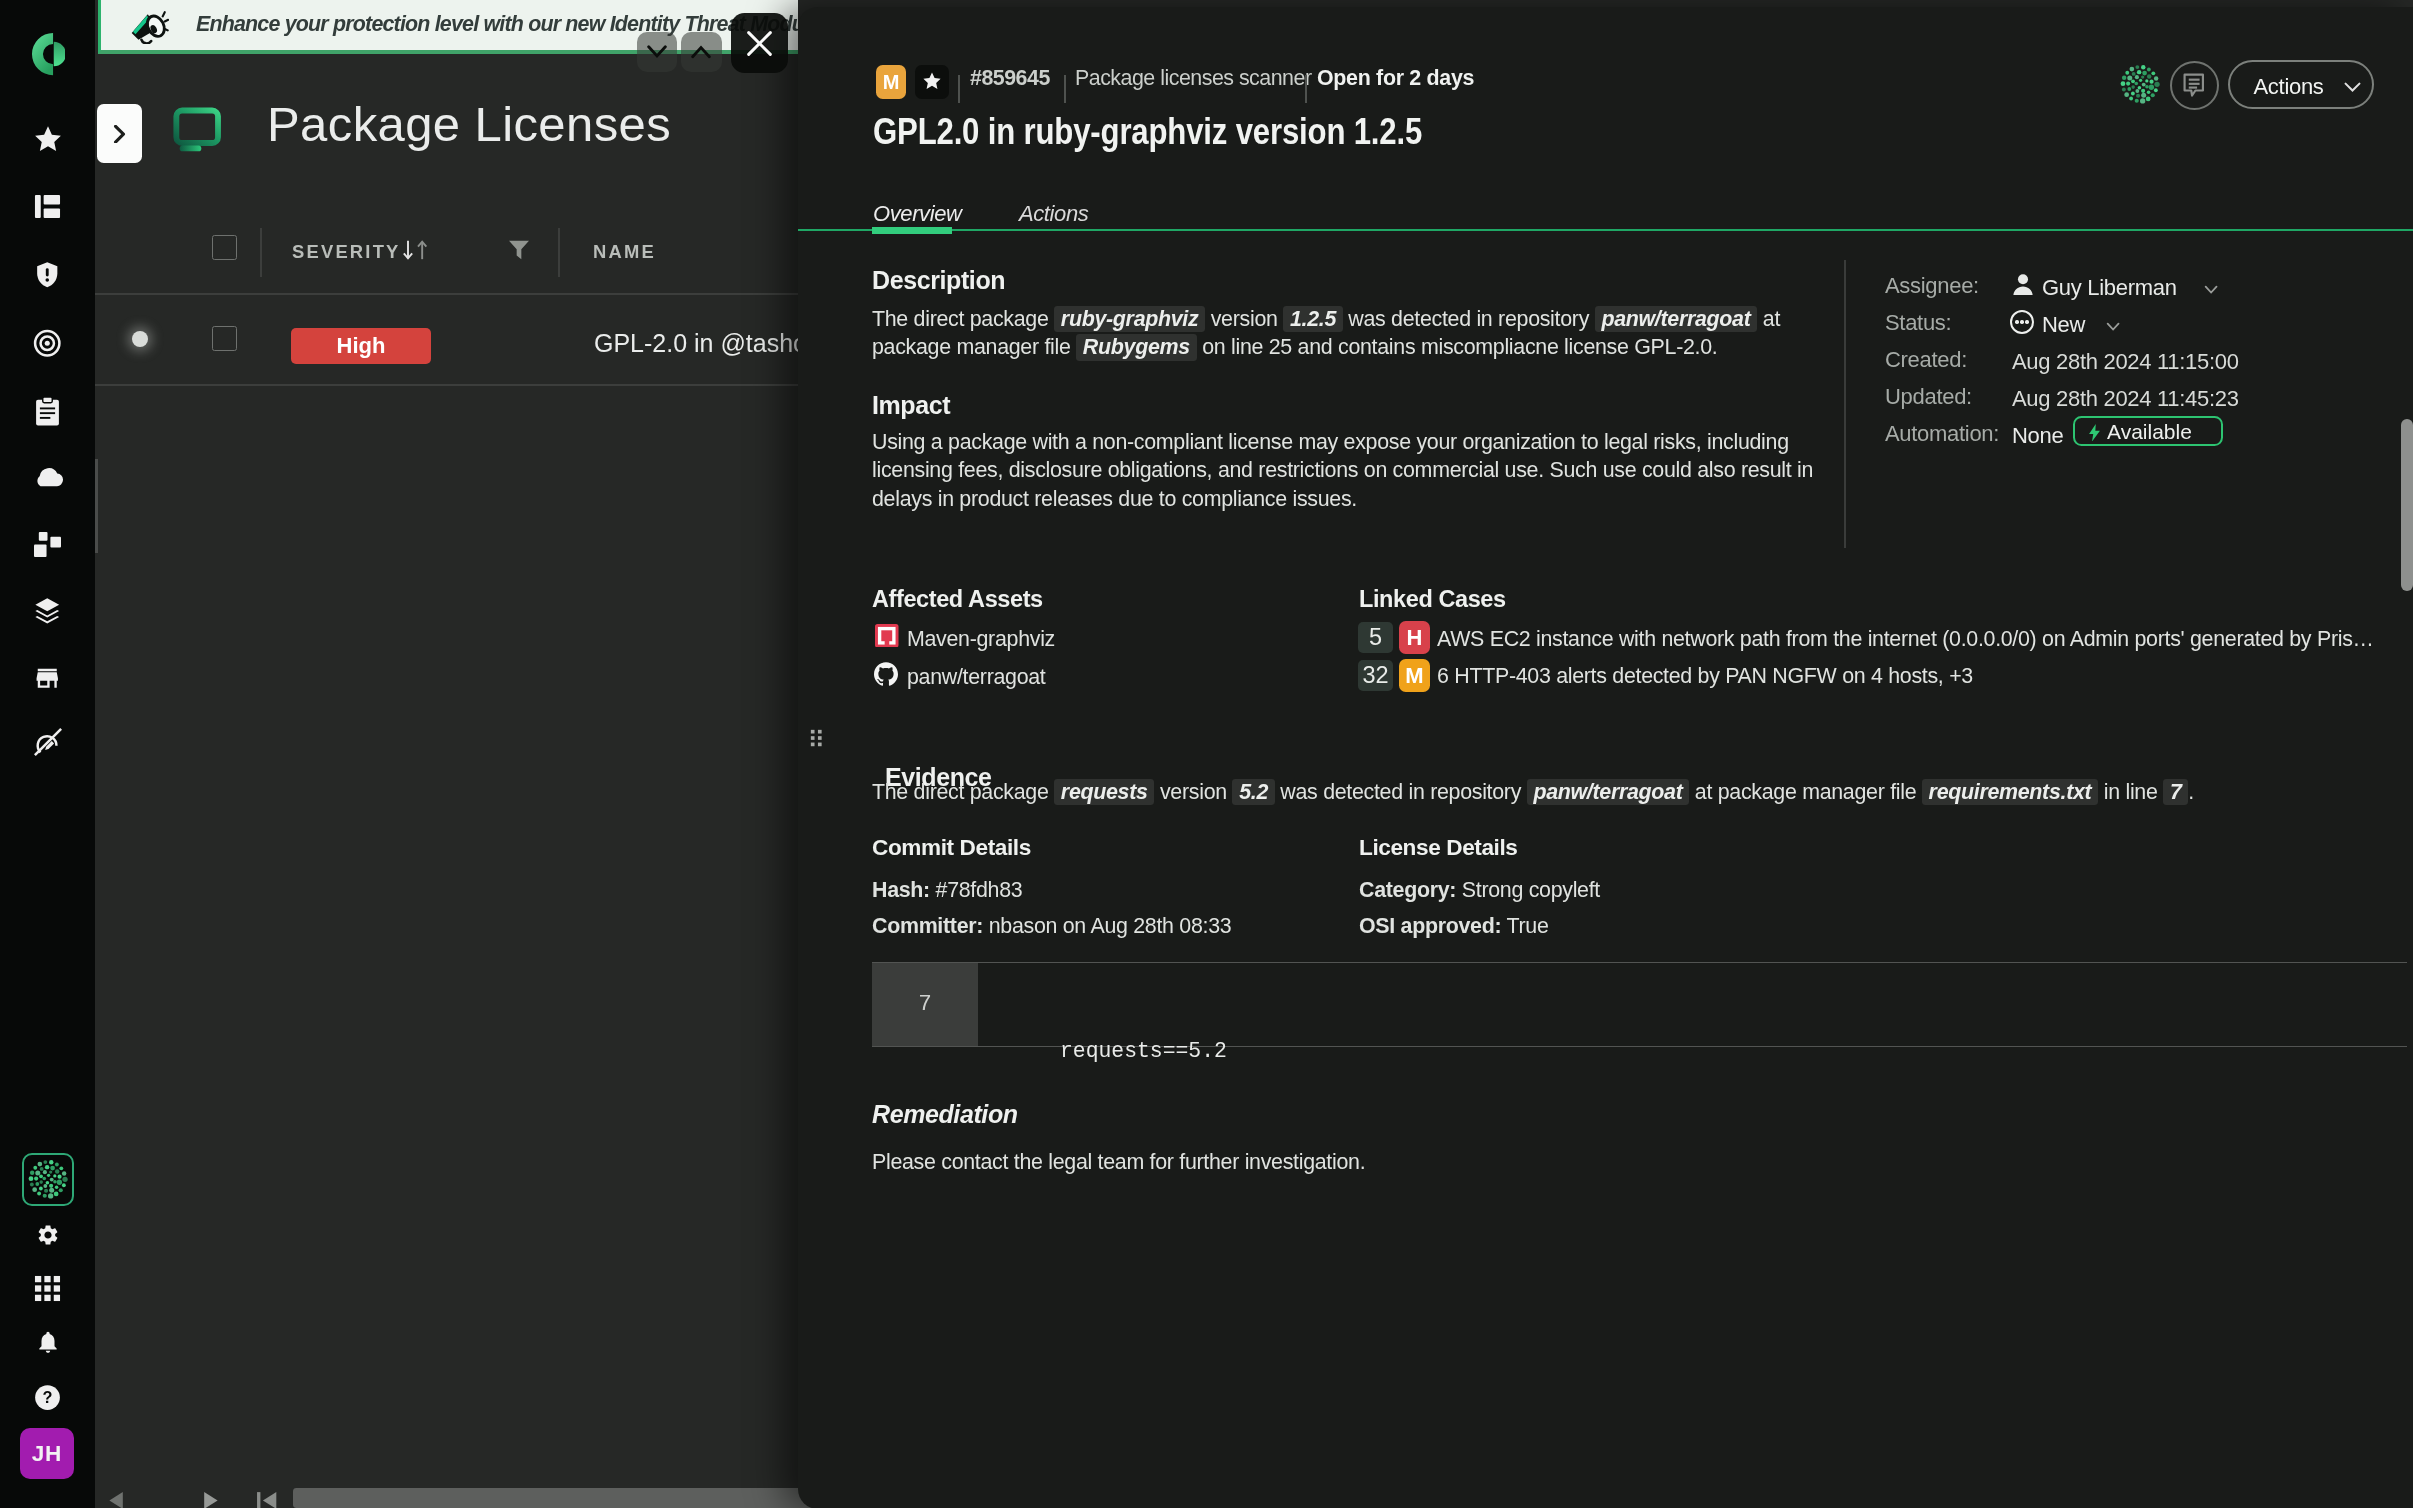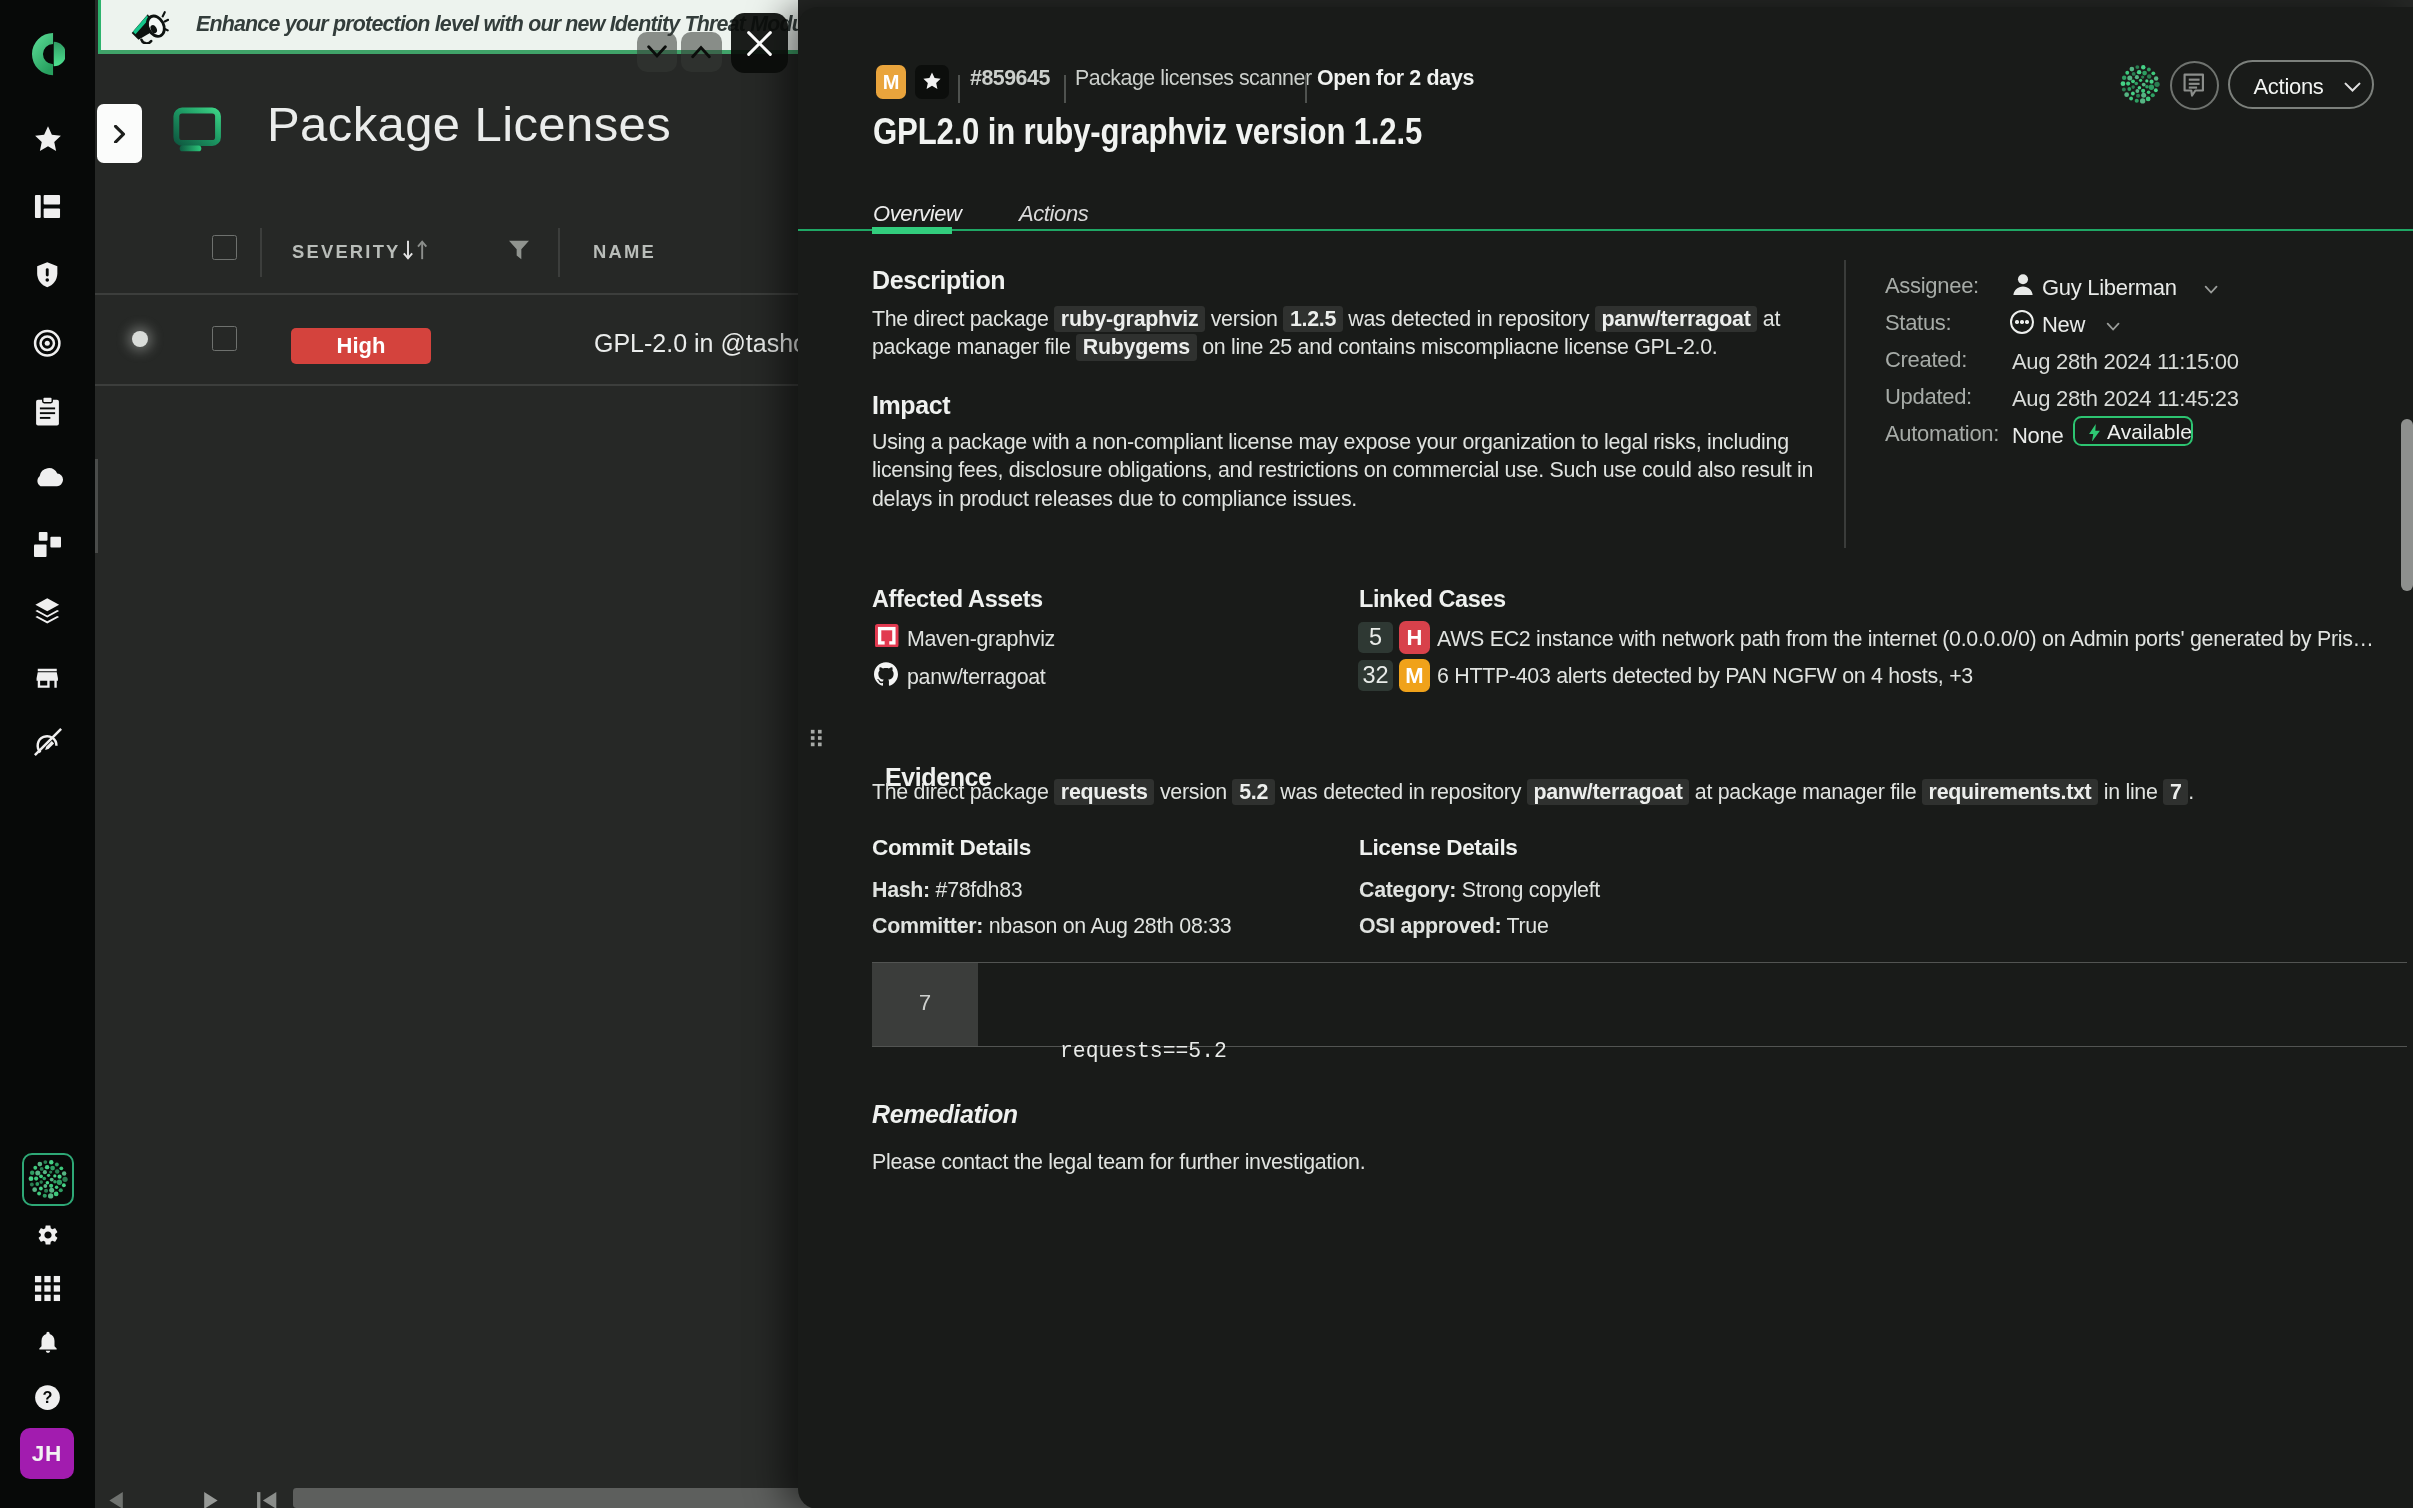--- a/index.html
+++ b/index.html
@@ -18,21 +18,21 @@
   #ptitle { position:absolute; left:267px; top:96px; font-size:49px; letter-spacing:-0.4px; color:#eaeceb; letter-spacing:0.4px; }
   .cbx { position:absolute; width:25px; height:25px; border:1.7px solid #6e716e; border-radius:2.5px; }
   .hcol { position:absolute; top:241px; font-size:18.4px; font-weight:700; letter-spacing:2.2px; color:#b9bdb9; }
   #highbadge { position:absolute; left:291px; top:328px; width:140px; height:36px; background:#d4433d; border-radius:5px; color:#fff; font-weight:700; font-size:22px; text-align:center; line-height:36px; }
   #rowname { position:absolute; left:594px; top:329px; font-size:25px; color:#eaeceb; white-space:nowrap; }
   
   #panel { position:absolute; left:798px; top:6.7px; width:1616px; height:1502px; background:#191b19; border-radius:20px 0 0 20px; z-index:20; box-shadow:-15px 0 35px rgba(0,0,0,0.5); }
   #panel .h3 { position:absolute; font-size:25px; font-weight:700; color:#eff1ef; letter-spacing:-0.4px; }
   #panel .h4 { position:absolute; font-size:23.5px; font-weight:700; color:#eff1ef; letter-spacing:-0.4px; }
   #panel .body { font-size:21.4px; color:#e0e3e0; line-height:28.5px; letter-spacing:-0.3px; }
-  .chip { background:#2f312f; border-radius:3.4px; font-weight:700; padding:0.8px 6.7px 1.7px; color:#eceeec; }
+  .chip { background:#2f312f; border-radius:3.4px; font-weight:700; padding:0.8px 6.7px 1.7px; color:#eceeec;font-style:italic; }
   .metatxt { font-size:21.4px; color:#cbcfcb; letter-spacing:-0.5px; }
   .metasep { position:absolute; width:1.7px; height:28.5px; background:#4f524f; top:68px; }
   .rlabel { position:absolute; left:1885px; font-size:22px; color:#a6aba7; letter-spacing:-0.3px; }
   .rval { position:absolute; font-size:22px; color:#e9ebe9; letter-spacing:-0.3px; }
   .casechip { position:absolute; height:31px; border-radius:5px; text-align:center; font-size:23.5px; color:#e9ece9; background:#2e3833; line-height:30px; }
   .sevchip { position:absolute; width:31px; height:33px; border-radius:6.7px; text-align:center; font-size:22px; font-weight:700; color:#fff; line-height:33px; }
   .mono { font-family:"Liberation Mono", monospace; }
 </style>
 </head>
 <body>
@@ -453,21 +453,21 @@
     <div class="rval" style="left:1244px;top:305px;">New</div>
     <svg class="abs" style="left:1308px;top:315px;" width="14.2" height="9.2" viewBox="0 0 17 11">
         <path d="M2 2l6.5 7L15 2" fill="none" stroke="#9a9d9a" stroke-width="2.2" stroke-linecap="round"></path>
       </svg>
     <div class="rlabel" style="left:1087px;top:340px;">Created:</div>
     <div class="rval" style="left:1214px;top:342px;color:#d8dbd8;">Aug 28th 2024 11:15:00</div>
     <div class="rlabel" style="left:1087px;top:377px;">Updated:</div>
     <div class="rval" style="left:1214px;top:379px;color:#d8dbd8;">Aug 28th 2024 11:45:23</div>
     <div class="rlabel" style="left:1087px;top:414px;">Automation:</div>
     <div class="rval" style="left:1214px;top:416px;">None</div>
-    <div class="abs" style="left:1275px;top:409px;width:120px;height:30px;border:2.1px solid #2dc471;border-radius:8.4px;padding-left:31px;">
+    <div class="abs" style="left:1275px;top:409px;width:150px;height:30px;border:2.1px solid #2dc471;border-radius:8.4px;padding-left:31px;">
       <svg class="abs" style="left:14.2px;top:5.9px;" width="11" height="17.6" viewBox="0 0 13 21">
           <path d="M8 0L0 12h5l-1.5 9L13 8H7.5z" fill="#2ec973"></path>
         </svg>
       <span class="abs" style="left:32px;top:2.5px;font-size:21px;color:#eef0ee;">Available</span>
     </div>
 
     <div class="h4" style="left:74px;top:579px;">Affected Assets</div>
     <svg class="abs" style="left:77px;top:617px;" width="23.5" height="23.5" viewBox="0 0 28 28">
       <rect x="0" y="0" width="28" height="28" rx="3" fill="#e23a50"></rect>
       <rect x="5.5" y="5.5" width="17" height="17" fill="none" stroke="#fff" stroke-width="4"></rect>

